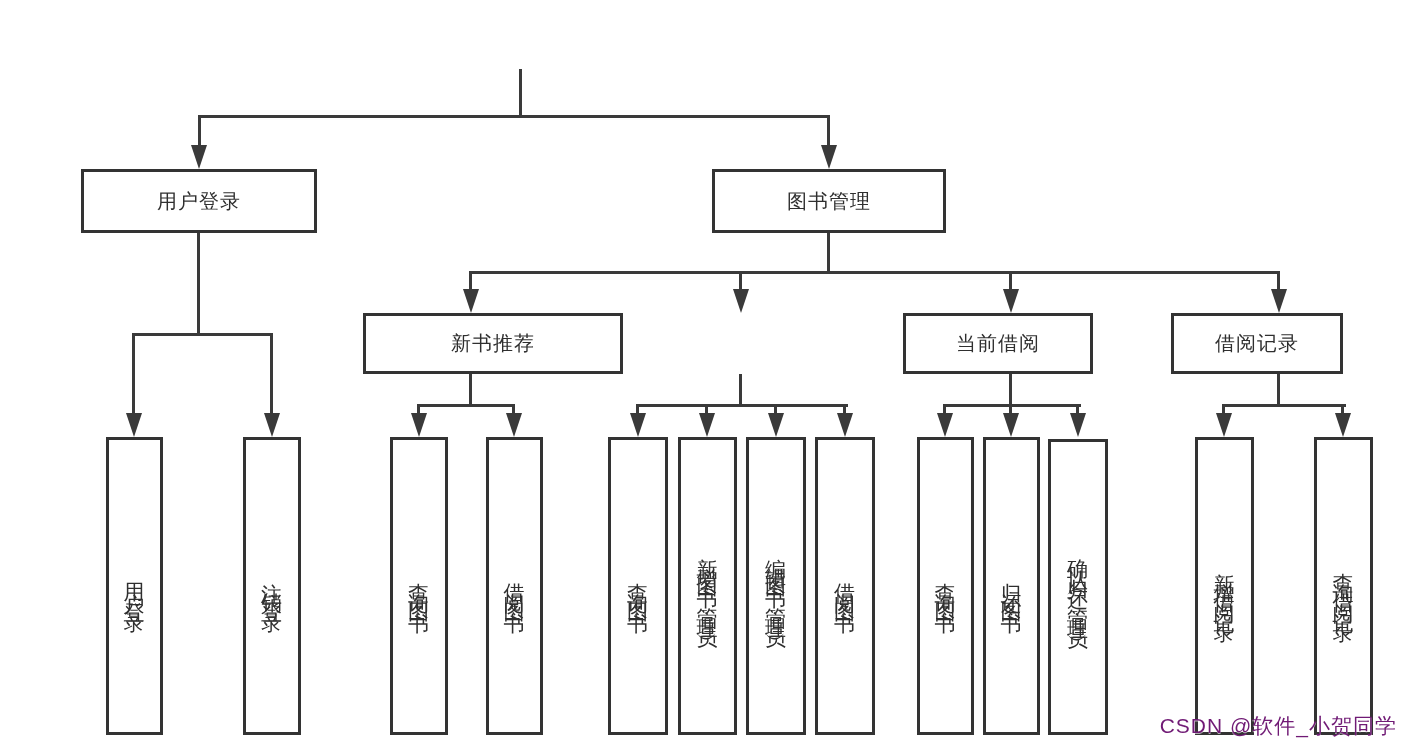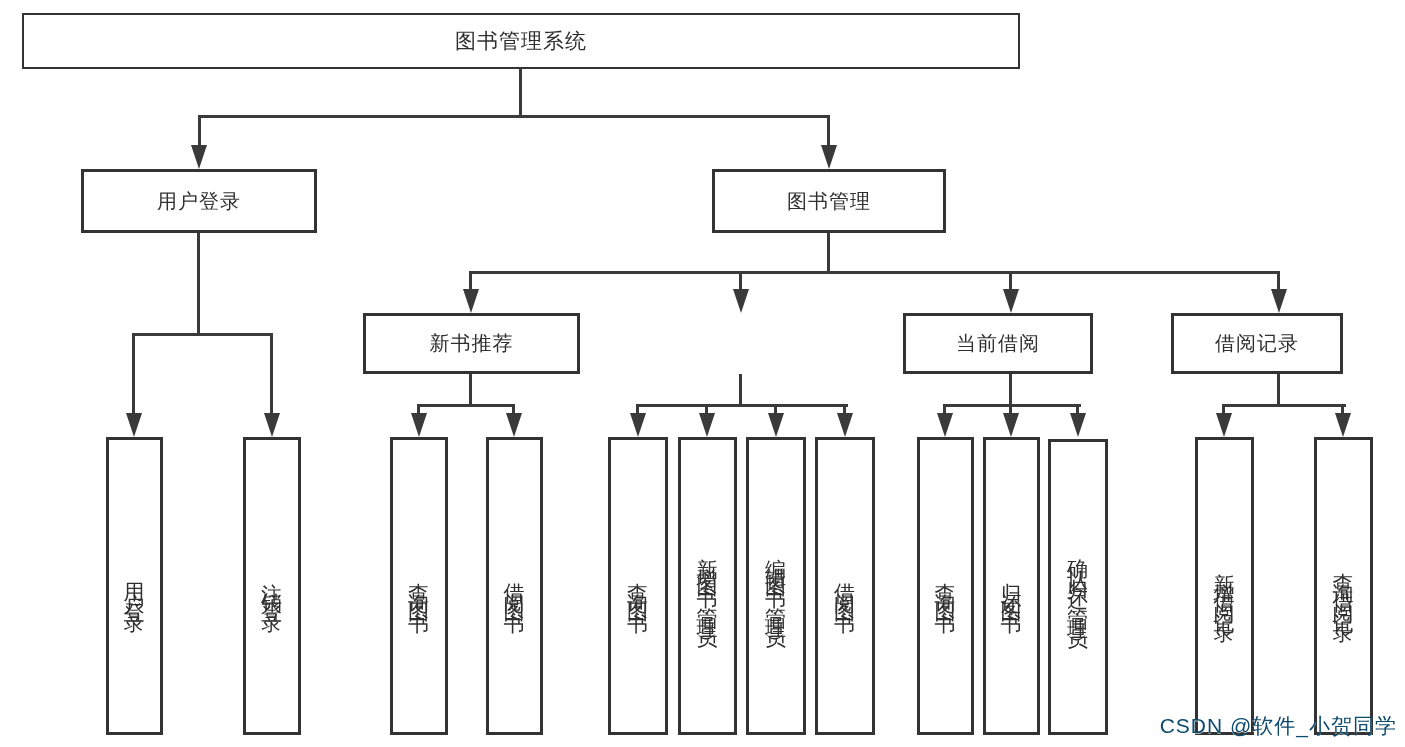--- a/index.html
+++ b/index.html
@@ -19,33 +19,30 @@
     font-size:21px;letter-spacing:10px;line-height:1;color:#2f2f2f;
   }
   .ln{position:absolute;background:#3a3a3a;z-index:1;}
   .ar{
     position:absolute;width:0;height:0;z-index:3;
     border-left:8px solid transparent;border-right:8px solid transparent;
     border-top:24px solid #3a3a3a;
   }
   .watermark{
     position:absolute;right:8px;top:712px;z-index:5;
-    color:#0c4a6e;font-size:21px;letter-spacing:1px;
+    color:#701a75;font-size:21px;letter-spacing:1px;
     text-shadow:0 1px 0 rgba(255,255,255,.6);
     white-space:nowrap;
   }
 </style>
 </head>
 <body>
 
 <div class="canvas">
 
-  <div class="bx root" style="left:22px;top:13px;width:998px;height:56px">
-    <span>图书管理系统</span>
-  </div>
 
   <div class="ln" style="left:519px;top:69px;width:3px;height:48px"></div>
   <div class="ln" style="left:198px;top:115px;width:632px;height:3px"></div>
   <div class="ln" style="left:198px;top:115px;width:3px;height:33px"></div>
   <div class="ln" style="left:827px;top:115px;width:3px;height:33px"></div>
   <div class="ar" style="left:191px;top:145px"></div>
   <div class="ar" style="left:821px;top:145px"></div>
 
   <div class="bx" style="left:81px;top:169px;width:236px;height:64px">
     <span>用户登录</span>
@@ -65,21 +62,21 @@
   <div class="ln" style="left:470px;top:271px;width:810px;height:3px"></div>
   <div class="ln" style="left:469px;top:271px;width:3px;height:20px"></div>
   <div class="ln" style="left:739px;top:271px;width:3px;height:20px"></div>
   <div class="ln" style="left:1009px;top:271px;width:3px;height:20px"></div>
   <div class="ln" style="left:1277px;top:271px;width:3px;height:20px"></div>
   <div class="ar" style="left:463px;top:289px"></div>
   <div class="ar" style="left:733px;top:289px"></div>
   <div class="ar" style="left:1003px;top:289px"></div>
   <div class="ar" style="left:1271px;top:289px"></div>
 
-  <div class="bx" style="left:363px;top:313px;width:217px;height:61px">
+  <div class="bx" style="left:363px;top:313px;width:260px;height:61px">
     <span>新书推荐</span>
   </div>
   <div class="bx" style="left:903px;top:313px;width:190px;height:61px">
     <span>当前借阅</span>
   </div>
   <div class="bx" style="left:1171px;top:313px;width:172px;height:61px">
     <span>借阅记录</span>
   </div>
 
   <div class="ln" style="left:469px;top:374px;width:3px;height:32px"></div>

